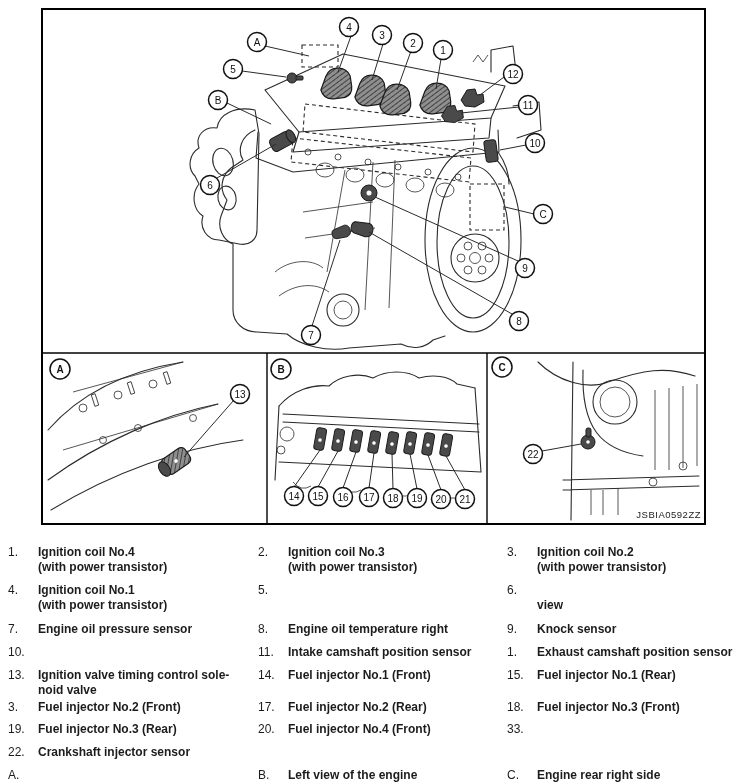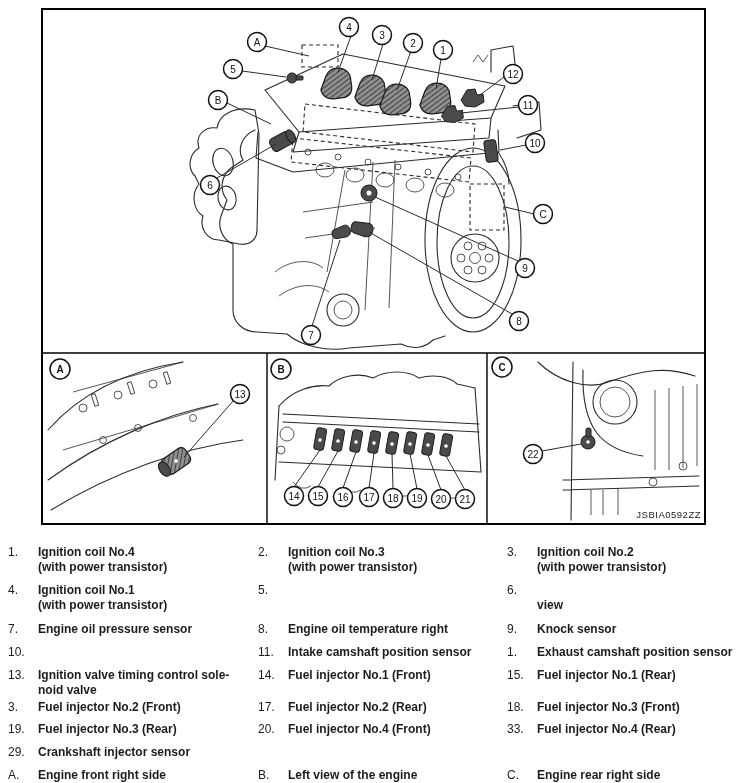--- a/index.html
+++ b/index.html
@@ -469,35 +469,33 @@
       <div class="lcell lc1">
           <span class="lnum">19.</span>
           <span class="ltxt"><span class="l1">Fuel injector No.3 (Rear)</span></span>
         </div>
       <div class="lcell lc2">
           <span class="lnum">20.</span>
           <span class="ltxt"><span class="l1">Fuel injector No.4 (Front)</span></span>
         </div>
       <div class="lcell lc3">
           <span class="lnum">33.</span>
-          <span class="ltxt"><span class="l1">Fuel injector No.4 (Rear)</span></span>
         </div>
     </div>
 
     <div class="lrow" style="top:207px">
       <div class="lcell lc1">
-          <span class="lnum">29.</span>
+          <span class="lnum">22.</span>
           <span class="ltxt"><span class="l1">Crankshaft injector sensor</span></span>
         </div>
     </div>
 
     <div class="lrow" style="top:230px">
       <div class="lcell lc1">
           <span class="lnum">A.</span>
-          <span class="ltxt"><span class="l1">Engine front right side</span></span>
         </div>
       <div class="lcell lc2">
           <span class="lnum">B.</span>
           <span class="ltxt"><span class="l1">Left view of the engine</span></span>
         </div>
       <div class="lcell lc3">
           <span class="lnum">C.</span>
           <span class="ltxt"><span class="l1">Engine rear right side</span></span>
         </div>
     </div>

